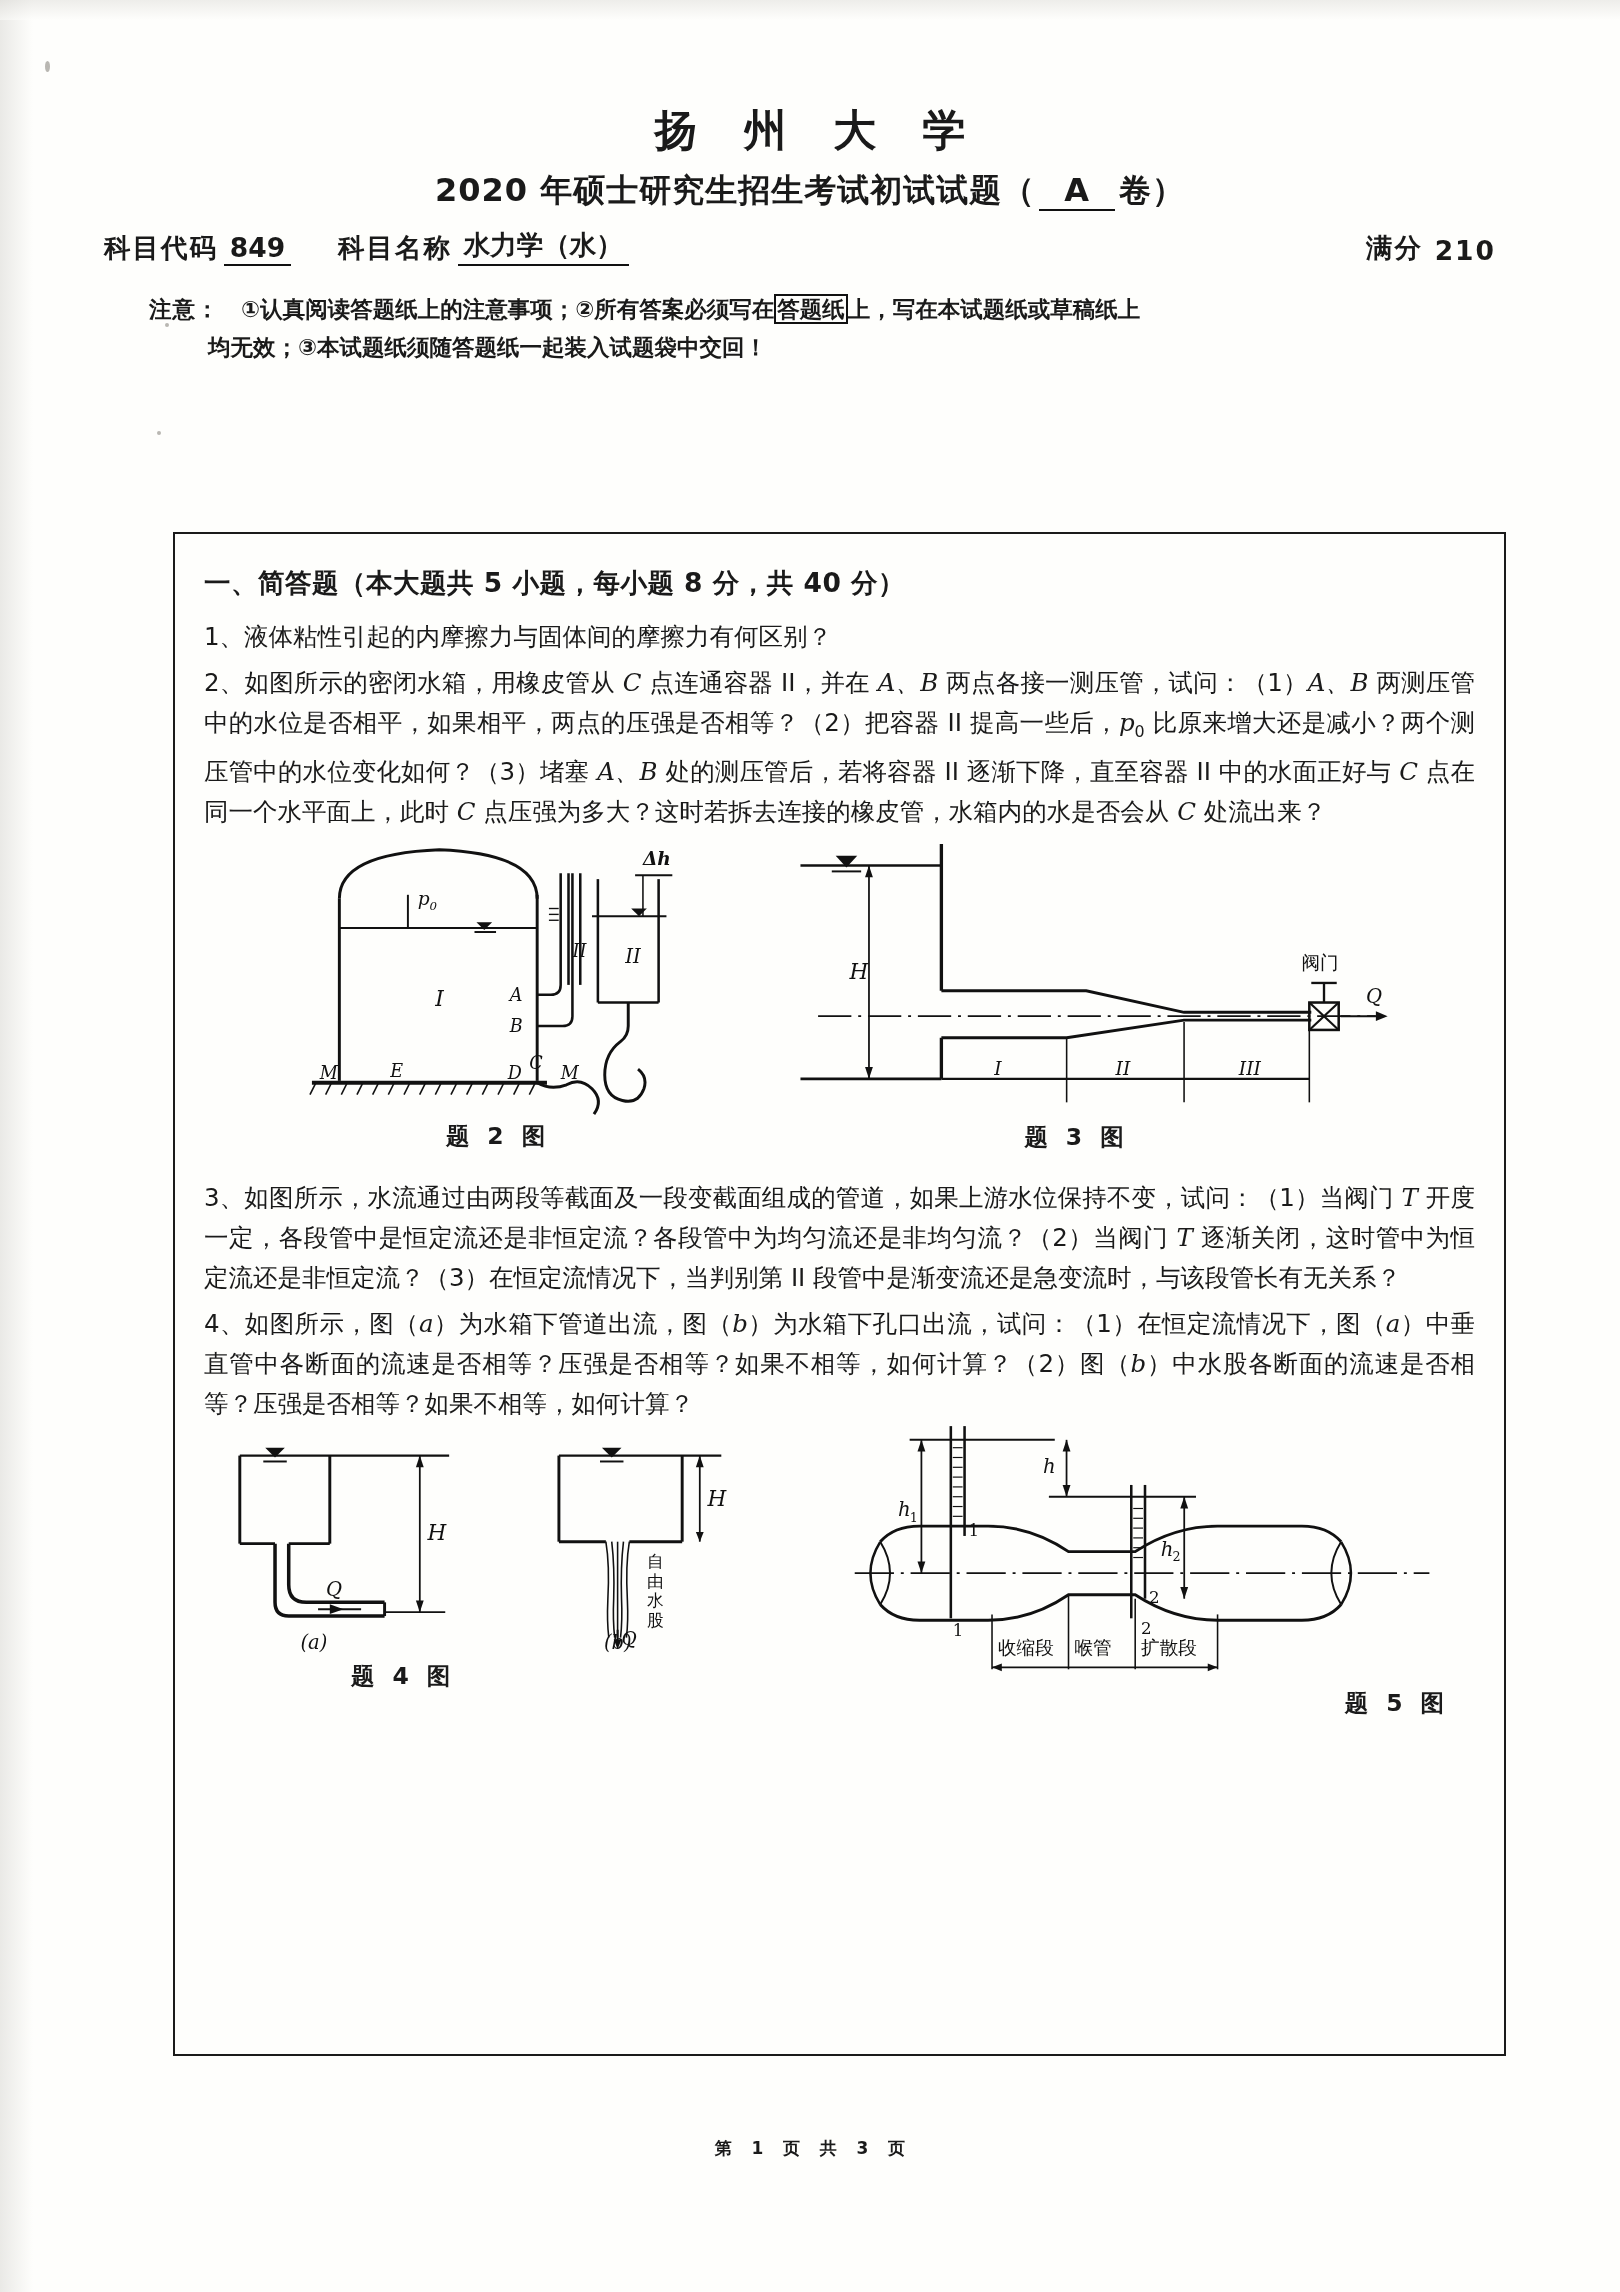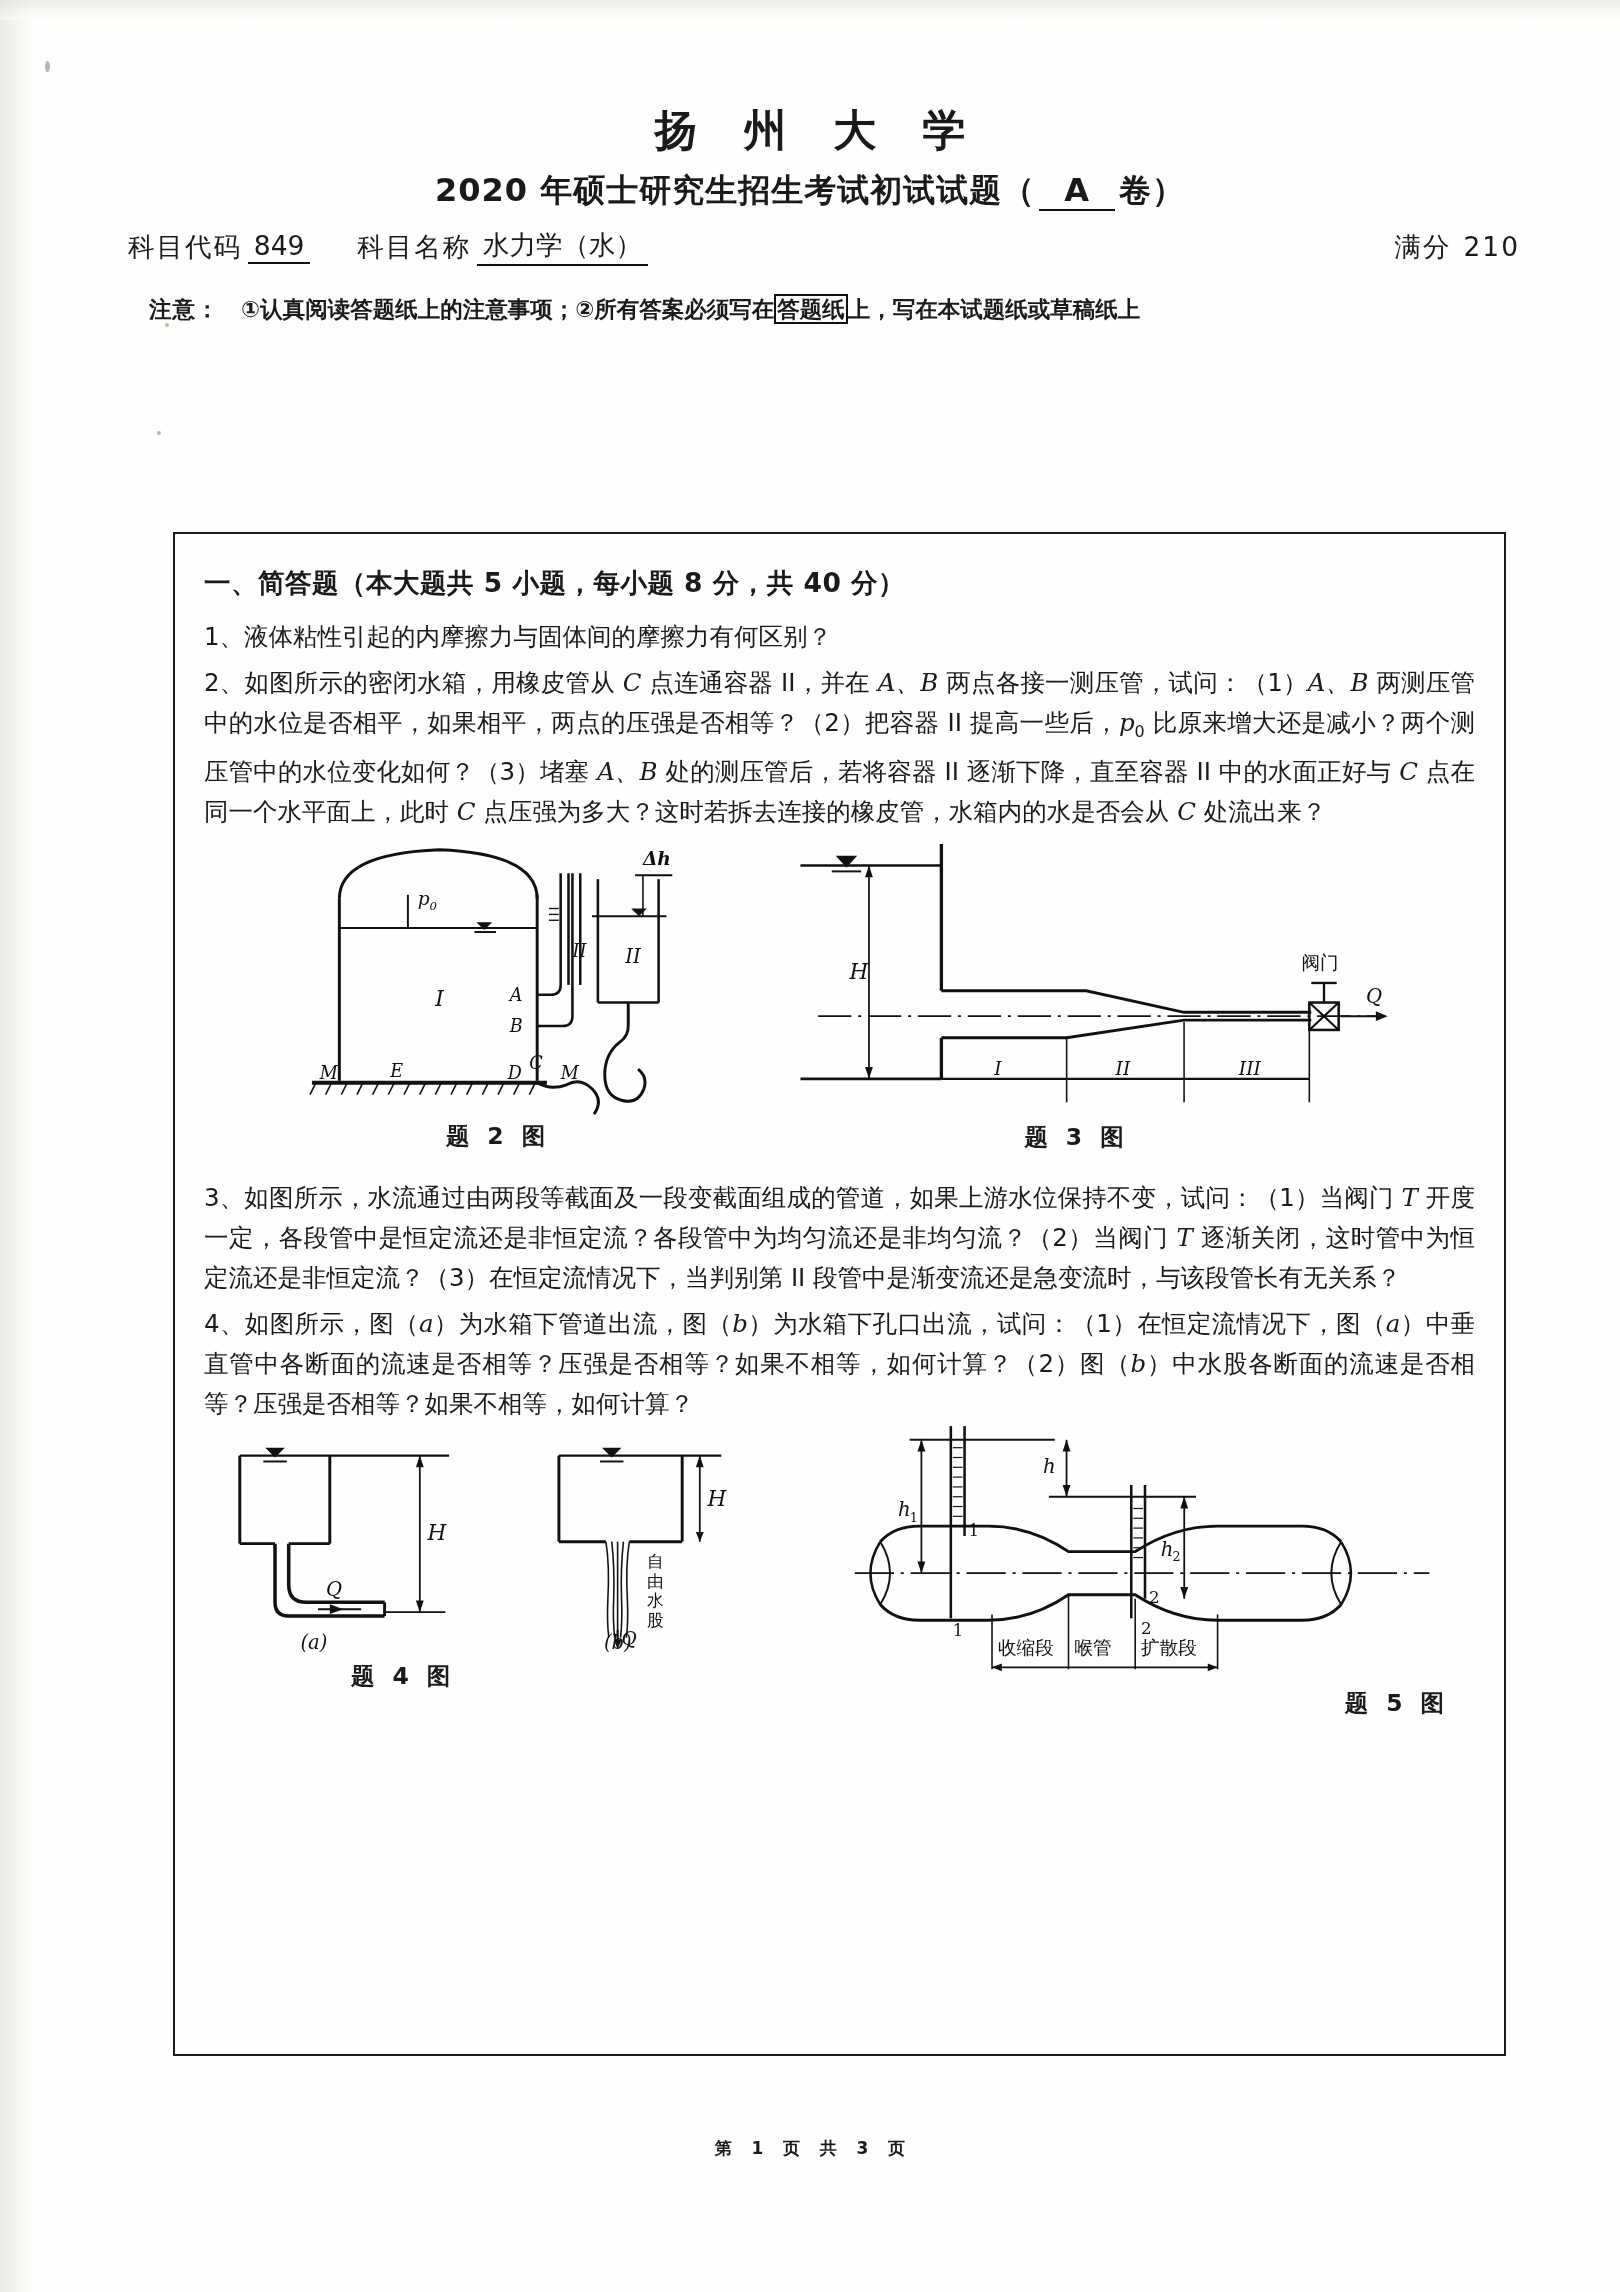--- a/index.html
+++ b/index.html
@@ -56,26 +56,26 @@
   .exam-title .vol {
     display: inline-block;
     min-width: 76px;
     border-bottom: 2.9px solid #111;
     text-align: center;
     margin: 0 3.9px;
   }
 
   .code-row {
     position: absolute;
-    top: 227px; left: 128px; width: 1392px;
+    top: 227px; left: 104px; width: 1392px;
     font-size: 26.5px;
-    font-weight: normal;
+    font-weight: bold;
     font-family: "DejaVu Sans", "Liberation Sans", sans-serif;
     display: flex;
-    align-items: center;
+    align-items: flex-end;
   }
   .code-row .lbl { letter-spacing: 2px; }
   .code-row .val-underline {
     display: inline-block;
     border-bottom: 2.9px solid #111;
     padding: 0 5.9px 1px 5.9px;
     margin: 0 5.9px;
   }
   .code-row .gap-a { width: 41px; display:inline-block; }
   .code-row .gap-b { flex: 1; }
@@ -180,20 +180,21 @@
     <span class="gap-a"></span>
     <span class="lbl">科目名称</span>
     <span class="val-underline">水力学（水）</span>
     <span class="gap-b"></span>
     <span class="score">满分</span>
     <span class="score" style="margin-left:11.8px">210</span>
   </div>
 
   <div class="notice">
     <span class="n-lead">注意：</span><span>①认真阅读答题纸上的注意事项；②所有答案必须写在</span><span class="boxed">答题纸</span><span>上，写在本试题纸或草稿纸上</span>
+    <span class="line2">均无效；③本试题纸须随答题纸一起装入试题袋中交回！</span>
   </div>
 
   <div class="body-box">
 
     <div class="section-head">一、简答题（本大题共 5 小题，每小题 8 分，共 40 分）</div>
 
     <p class="q">1、液体粘性引起的内摩擦力与固体间的摩擦力有何区别？</p>
 
     <p class="q"><span>2、如图所示的密闭水箱，用橡皮管从 </span><i>C</i><span> 点连通容器 II，并在 </span><i>A、B</i><span> 两点各接一测压管，试问：（1）</span><i>A、B</i><span> 两测压管中的水位是否相平，如果相平，两点的压强是否相等？（2）把容器 II 提高一些后，</span><i>p</i><sub>0</sub><span> 比原来增大还是减小？两个测压管中的水位变化如何？（3）堵塞 </span><i>A、B</i><span> 处的测压管后，若将容器 II 逐渐下降，直至容器 II 中的水面正好与 </span><i>C</i><span> 点在同一个水平面上，此时 </span><i>C</i><span> 点压强为多大？这时若拆去连接的橡皮管，水箱内的水是否会从 </span><i>C</i><span> 处流出来？</span></p>
 

